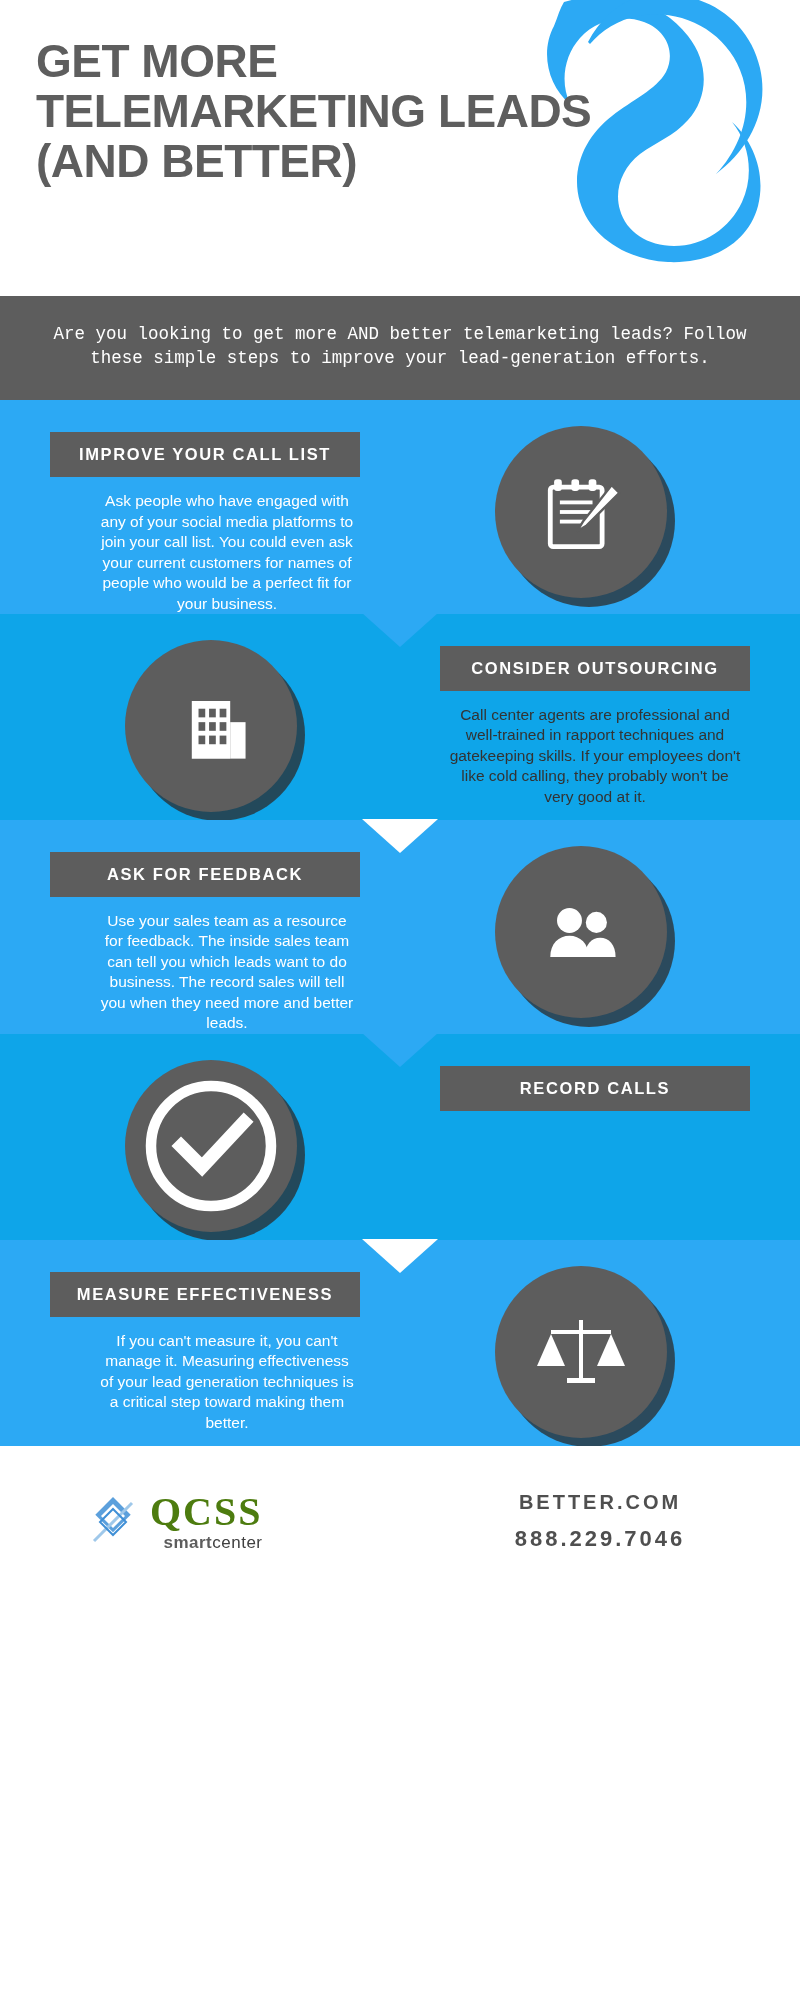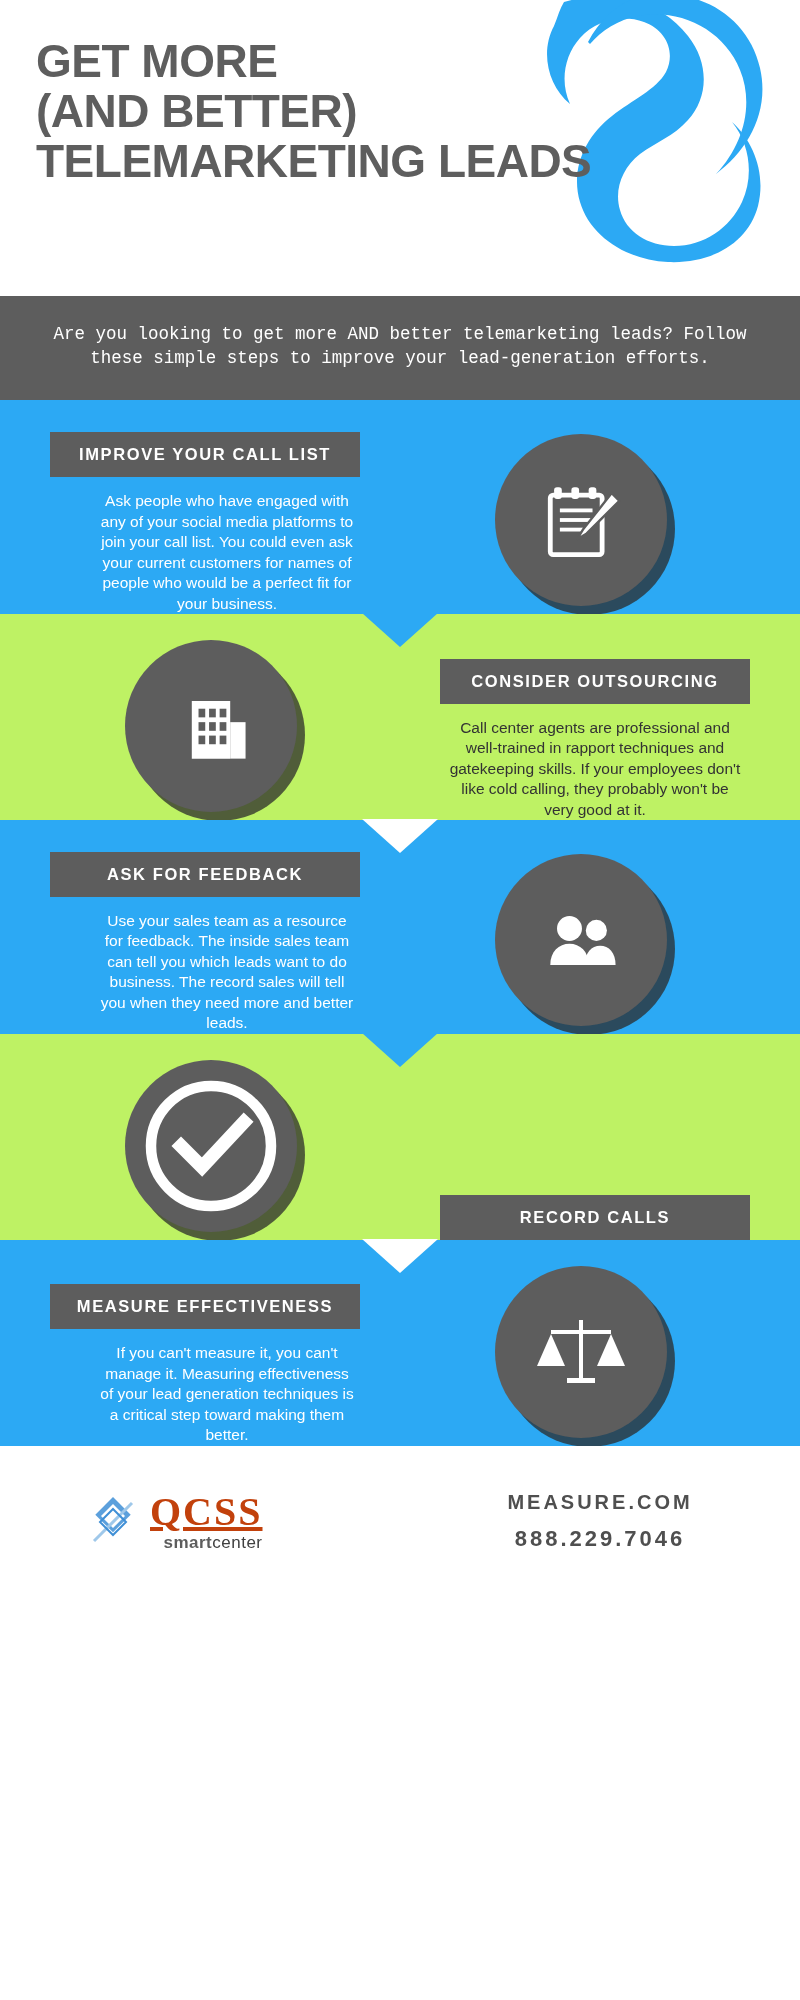--- a/index.html
+++ b/index.html
@@ -36,36 +36,36 @@
     color: #ffffff;
     text-align: center;
     font-size: 17.5px;
     line-height: 1.38;
     font-family: Liberation Mono, monospace;
   }
 
   
   .section { position: relative; width: 800px; }
   .section.blue { background: #2ca9f4; }
-  .section.white { background: #bef264; }
+  .section.white { background: #0ea5e9; }
 
   .arrow-down {
     position: absolute;
     left: 50%;
     transform: translateX(-50%);
     bottom: -33px;
     width: 0; height: 0;
     border-left: 38px solid transparent;
     border-right: 38px solid transparent;
     border-top: 34px solid #2ca9f4;
     z-index: 5;
   }
   .arrow-down.white-arrow { border-top-color: #ffffff; }
 
-  .row { display: flex; align-items: flex-end; }
+  .row { display: flex; align-items: flex-start; }
   .row.reverse { flex-direction: row-reverse; }
 
   .txtcol { width: 370px; padding-top: 32px; }
   .txtcol.left { padding-left: 50px; padding-right: 10px; }
   .txtcol.right { padding-right: 50px; padding-left: 10px; }
 
   .badge {
     background: #5d5d5d;
     color: #ffffff;
     font-weight: bold;
@@ -111,22 +111,22 @@
     position: relative;
     height: 152px;
     background: #ffffff;
     display: flex;
     align-items: center;
   }
   .logo-area { width: 400px; display: flex; align-items: center; padding-left: 86px; }
   .logo-diamond { width: 54px; height: 54px; position: relative; margin-right: 10px; }
   .logo-text { line-height: 1; }
   .logo-qcss {
-    font-size: 40px; font-weight: bold; color: #c2410c;
-    letter-spacing: 2px; font-family: "Liberation Serif", serif; text-decoration: underline;
+    font-size: 40px; font-weight: bold; color: #4d7c0f;
+    letter-spacing: 2px; font-family: "Liberation Serif", serif;
   }
   .logo-sub { font-size: 17px; letter-spacing: .5px; margin-top: 2px; text-align: right; }
   .logo-sub .smart { color: #5d5d5d; font-weight: bold; }
   .logo-sub .center { color: #404040; }
 
   .contact { width: 400px; text-align: center; }
   .contact .site {
     font-size: 20px; font-weight: bold; color: #4f4f4f;
     letter-spacing: 3px; margin-bottom: 12px;
   }
@@ -148,22 +148,22 @@
                  C134 266 98 242 88 208 C78 174 94 142 120 122 C140 106 164 96 174 78
                  C184 58 174 36 152 28 C130 20 104 26 88 44 C72 62 68 88 78 110 L78 110
                  C56 92 48 58 62 32 C66 22 68 14 72 8 Z" fill="#2ca9f4"></path>
         <path d="M150 2 C206 -8 256 22 268 74 C278 118 256 156 224 180 L224 180
                  C252 150 262 110 248 76 C232 36 188 14 146 22 C126 26 110 36 98 50
                  L96 48 C110 22 128 8 150 2 Z" fill="#2ca9f4"></path>
       </svg>
     </div>
     <div class="title">
       <div>GET MORE</div>
+      <div>TELEMARKETING LEADS</div>
       <div>(AND BETTER)</div>
-      <div>TELEMARKETING LEADS</div>
     </div>
   </div>
 
   <div class="intro">
     <span>Are you looking to get more AND better telemarketing leads? Follow these simple steps to improve your lead-generation efforts.</span>
   </div>
 
   <div class="section blue">
     <div class="row">
       <div class="txtcol left">
@@ -300,18 +300,18 @@
         </svg>
       </div>
       <div class="logo-text">
         <div class="logo-qcss">QCSS</div>
         <div class="logo-sub">
           <span class="smart">smart</span><span class="center">center</span>
         </div>
       </div>
     </div>
     <div class="contact">
-      <div class="site">MEASURE.COM</div>
+      <div class="site">BETTER.COM</div>
       <div class="phone">888.229.7046</div>
     </div>
   </div>
 
 </div>
 
 </body></html>

